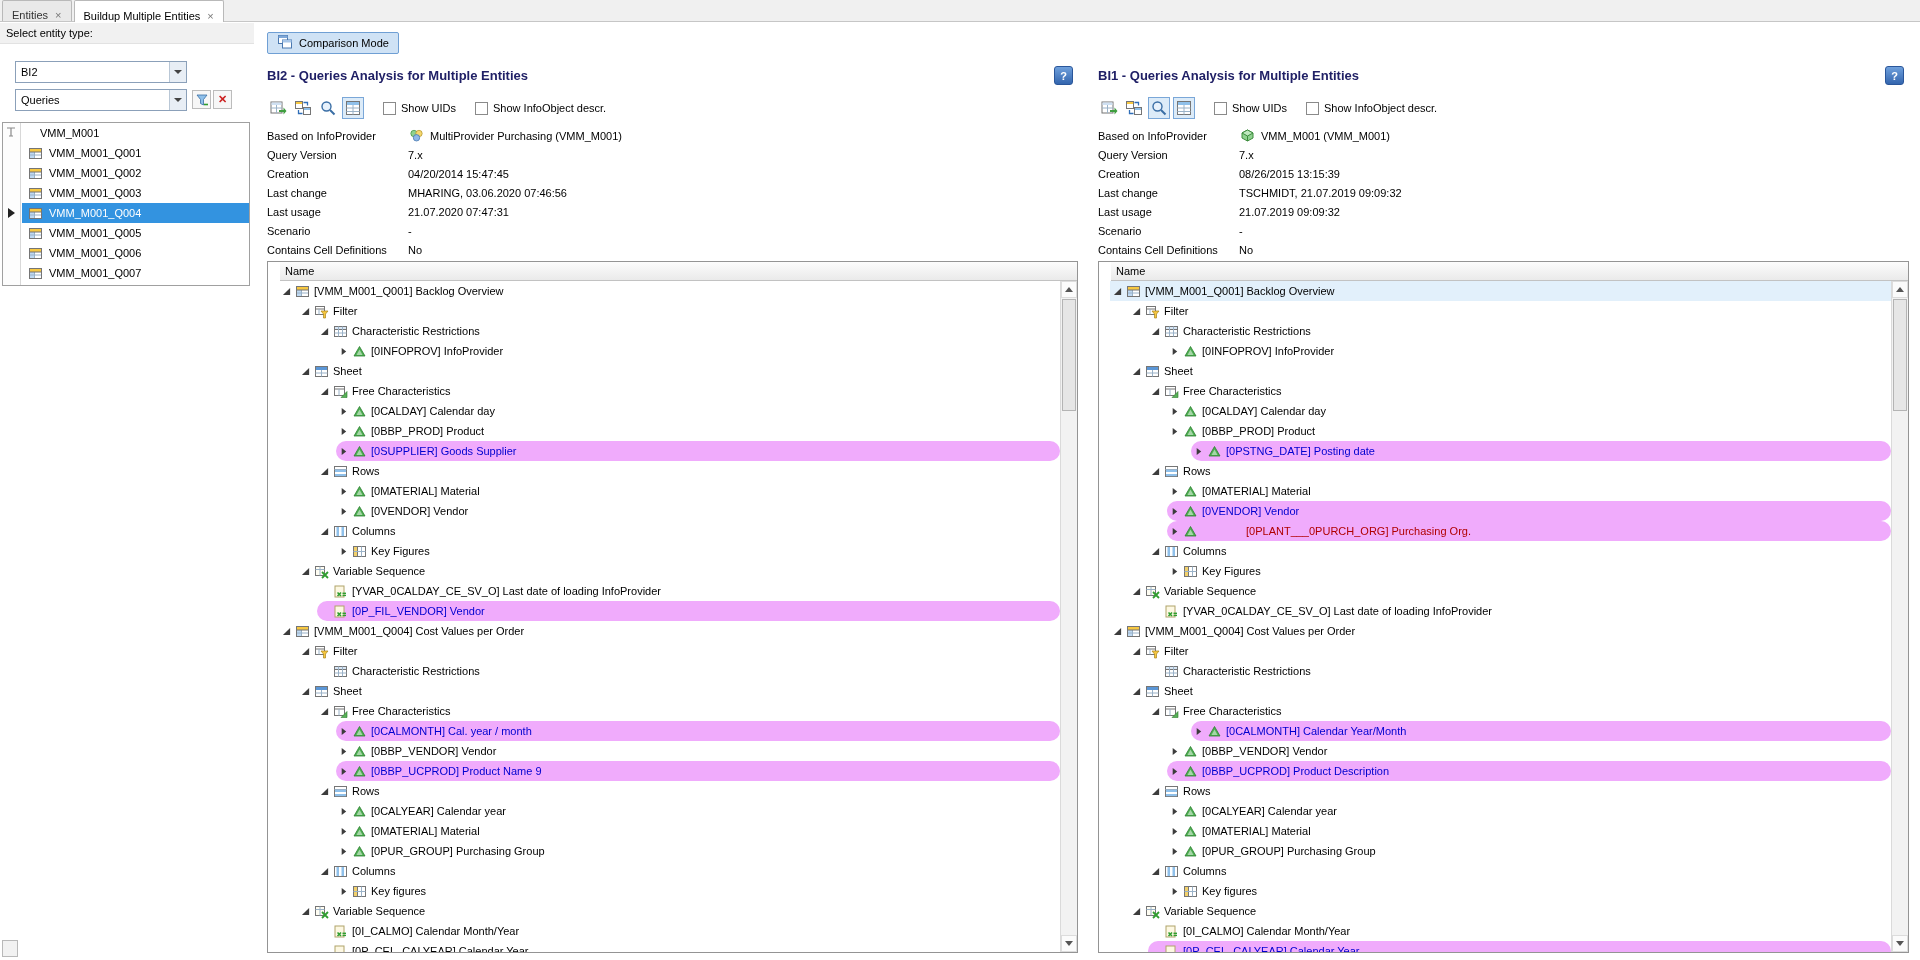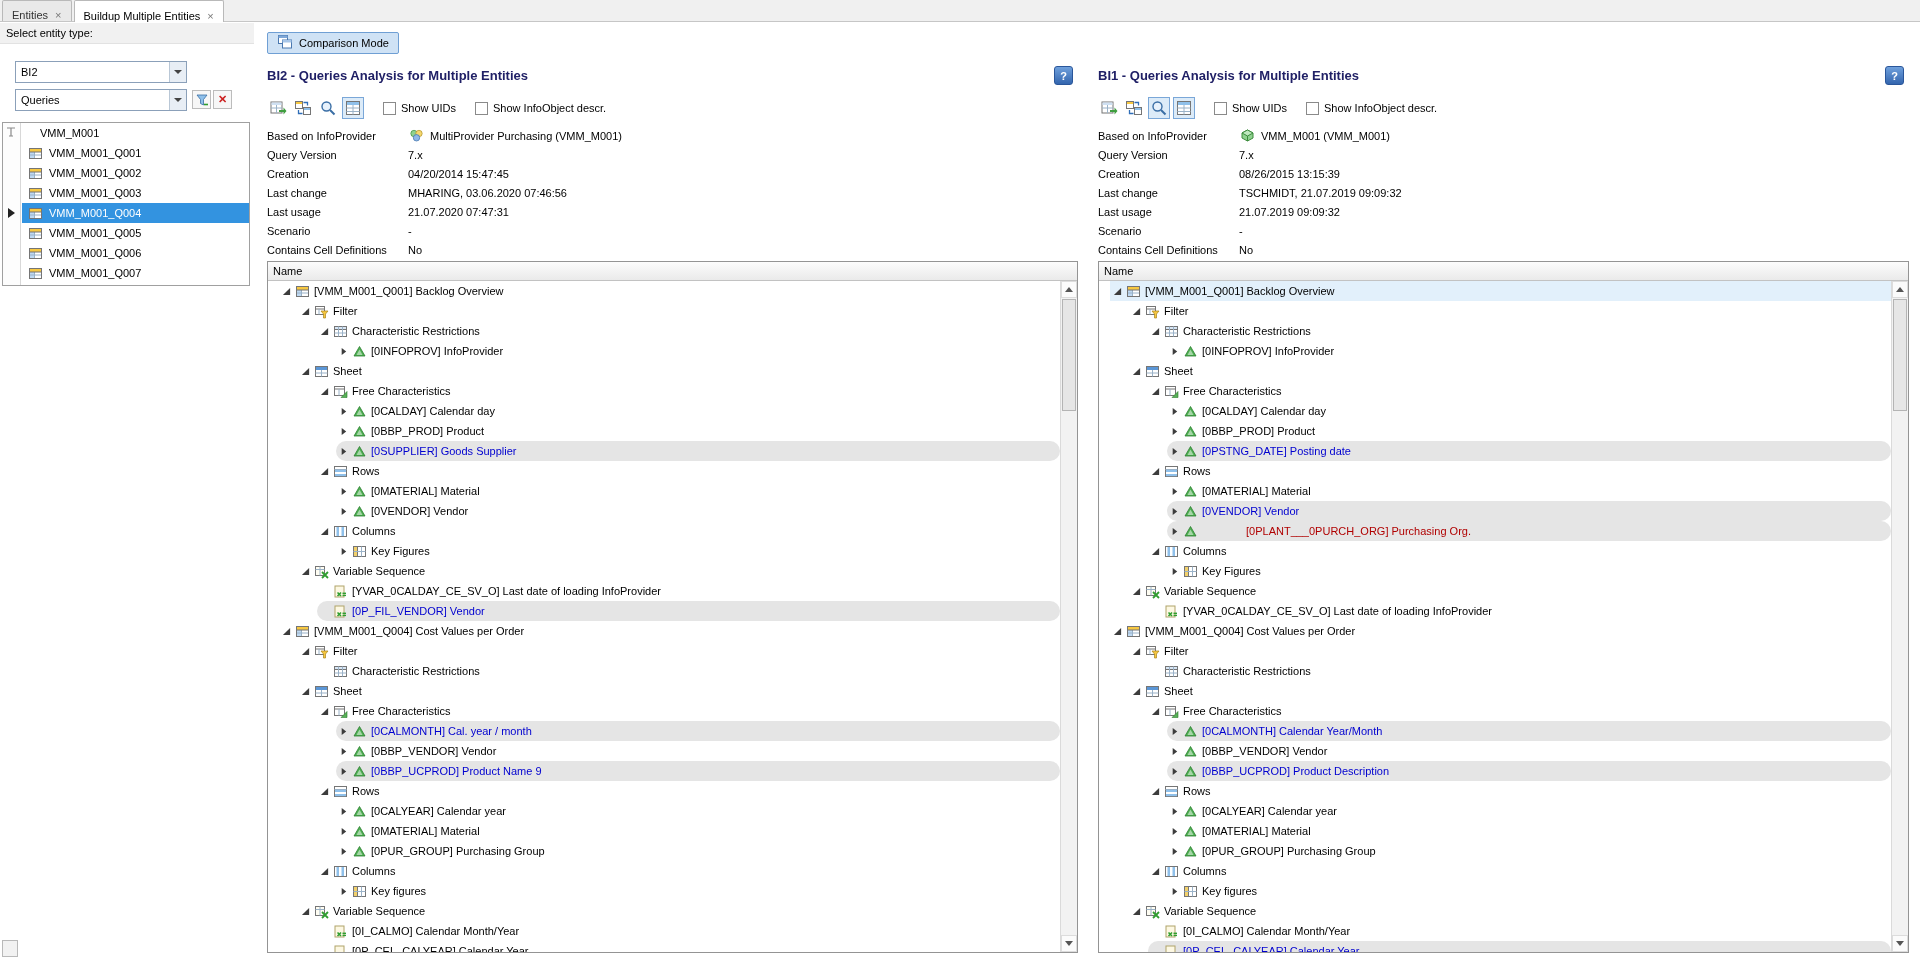--- a/index.html
+++ b/index.html
@@ -61,27 +61,27 @@
   .tool-btn { width:22px; height:22px; border:1px solid transparent; background:transparent; padding:0;
            display:flex; align-items:center; justify-content:center; cursor:default; }
   .tool-btn.pressed { border:1px solid #7aa7d8; background:#dcebf8; }
   .cb { display:inline-flex; align-items:center; gap:5px; margin-left:16px; white-space:nowrap; }
   .cb .box { width:13px; height:13px; border:1px solid #8a8a8a; background:#fff; }
   .props { position:absolute; top:104px; left:0; }
   .prop-row { display:flex; height:19px; align-items:center; }
   .prop-label { flex:0 0 141px; }
   .prop-value { display:flex; align-items:center; gap:5px; white-space:nowrap; }
   .tree-box { position:absolute; left:0; top:239px; width:811px; height:692px; border:1px solid #949494; background:#fff; }
-  .name-header { position:absolute; top:0; left:0; right:0; height:19px;
+  .name-header { position:absolute; top:0; left:12px; right:0; height:19px;
            background:linear-gradient(#fcfcfc,#eaeaea); border-bottom:1px solid #c2c2c2;
            display:flex; align-items:center; padding-left:5px; }
   .tree-viewport { position:absolute; top:19px; left:0; right:17px; bottom:0; overflow:hidden; }
   .tree-row { height:20px; display:flex; }
   .band { display:flex; align-items:center; flex:1; height:100%; min-width:0; }
-  .band.hl { background:#e5e5e5;border-radius:10px; }
+  .band.hl { background:#f0abfc;border-radius:10px; }
   .band.cur { background:#e2f0fb; }
   .expander { flex:0 0 15px; display:flex; align-items:center; justify-content:center; }
   .icon { flex:0 0 17px; display:inline-flex; align-items:center; justify-content:center; }
   .tree-label { margin-left:3px; white-space:nowrap; }
   .tree-label.c-blue { color:#0000cf; }
   .tree-label.c-red { color:#b00000;padding-left:44px; }
   .vscroll { position:absolute; top:19px; right:0; bottom:0; width:17px; background:#f2f2f2; border-left:1px solid #dadada; }
   .sb-btn { position:absolute; left:0; right:0; height:17px; background:#fbfbfb; border:1px solid #dcdcdc;
            display:flex; align-items:center; justify-content:center; }
   .sb-btn.up { top:0; } .sb-btn.down { bottom:0; }
@@ -1160,21 +1160,21 @@
                 <span class="icon">
                   <svg width="15" height="15" viewBox="0 0 15 15">
                     <polygon points="7.5,2.5 13,12 2,12" fill="#4caf50" stroke="#2e7d32" stroke-width="0.8"></polygon>
                     <polygon points="7.5,5.5 10.5,11 4.5,11" fill="#a5d6a7"></polygon>
                   </svg>
                 </span>
                 <span class="tree-label">[0BBP_PROD] Product</span>
               </div>
             </div>
             <div class="tree-row">
-              <div class="band hl" style="margin-left:68px">
+              <div class="band hl" style="margin-left:92px">
                 <span class="expander">
                   <svg width="9" height="9" viewBox="0 0 10 10">
                     <polygon points="3,1 3,9 8,5" fill="#3c3c3c"></polygon>
                   </svg>
                 </span>
                 <span class="icon">
                   <svg width="15" height="15" viewBox="0 0 15 15">
                     <polygon points="7.5,2.5 13,12 2,12" fill="#4caf50" stroke="#2e7d32" stroke-width="0.8"></polygon>
                     <polygon points="7.5,5.5 10.5,11 4.5,11" fill="#a5d6a7"></polygon>
                   </svg>
@@ -1400,21 +1400,21 @@
                     <rect x="1.5" y="2.5" width="10" height="9" fill="#fff" stroke="#757575"></rect>
                     <line x1="1.5" y1="5" x2="11.5" y2="5" stroke="#757575"></line>
                     <line x1="6" y1="5" x2="6" y2="11.5" stroke="#9ab2c8"></line>
                     <polygon points="8,13.5 14,13.5 14,7.5" fill="#58b058" stroke="#2e7d2e" stroke-width="0.6"></polygon>
                   </svg>
                 </span>
                 <span class="tree-label">Free Characteristics</span>
               </div>
             </div>
             <div class="tree-row">
-              <div class="band hl" style="margin-left:68px">
+              <div class="band hl" style="margin-left:92px">
                 <span class="expander">
                   <svg width="9" height="9" viewBox="0 0 10 10">
                     <polygon points="3,1 3,9 8,5" fill="#3c3c3c"></polygon>
                   </svg>
                 </span>
                 <span class="icon">
                   <svg width="15" height="15" viewBox="0 0 15 15">
                     <polygon points="7.5,2.5 13,12 2,12" fill="#4caf50" stroke="#2e7d32" stroke-width="0.8"></polygon>
                     <polygon points="7.5,5.5 10.5,11 4.5,11" fill="#a5d6a7"></polygon>
                   </svg>

